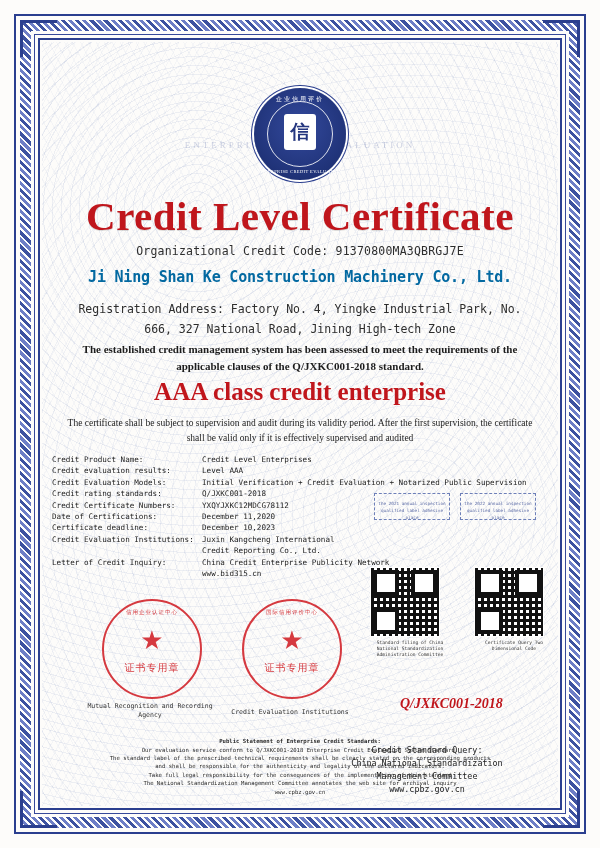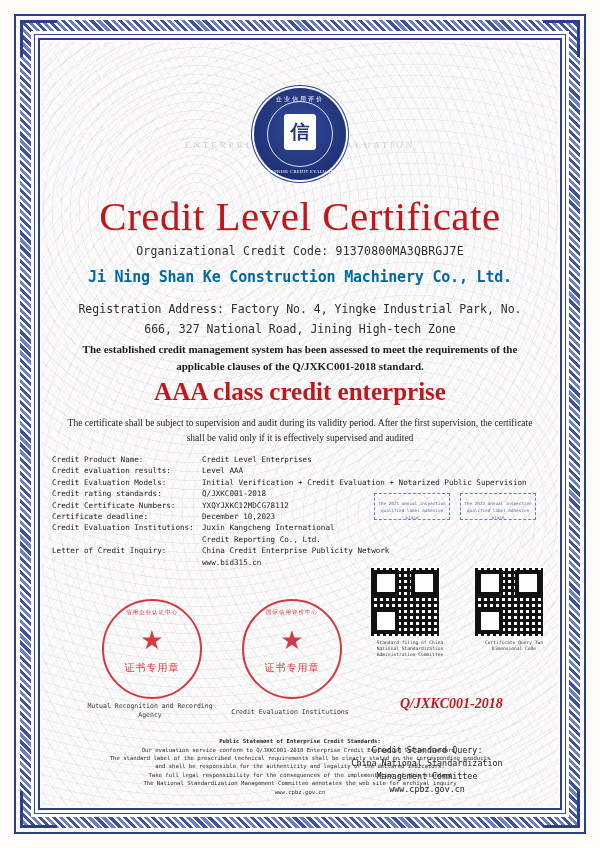--- a/index.html
+++ b/index.html
@@ -125,21 +125,21 @@
     font-size: 4.5px;
     letter-spacing: .4px;
   }
 
   
   .title {
     position: absolute;
     top: 148px; left: 0; right: 0;
     text-align: center;
     font-size: 41px;
-    font-weight: normal;
+    font-weight: bold;
     color: #c0161c;
     letter-spacing: .5px;
     text-shadow: 0 1px 0 rgba(0,0,0,.12);
     font-family: "Liberation Serif", serif;
   }
   .org-code {
     position: absolute;
     top: 200px; left: 0; right: 0;
     text-align: center;
     font-size: 11.5px;
@@ -414,20 +414,24 @@
       </div>
       <div class="det-row">
         <div class="det-label">Credit rating standards:</div>
         <div class="det-value">Q/JXKC001-2018</div>
       </div>
       <div class="det-row">
         <div class="det-label">Credit Certificate Numbers:</div>
         <div class="det-value">YXQYJXKC12MDCG78112</div>
       </div>
       <div class="det-row">
+        <div class="det-label">Date of Certifications:</div>
+        <div class="det-value">December 11,2020</div>
+      </div>
+      <div class="det-row">
         <div class="det-label">Certificate deadline:</div>
         <div class="det-value">December 10,2023</div>
       </div>
       <div class="det-row">
         <div class="det-label">Credit Evaluation Institutions:</div>
         <div class="det-value">
           <span>Juxin Kangcheng International</span>
           <span class="sub">Credit Reporting Co., Ltd.</span>
         </div>
       </div>

